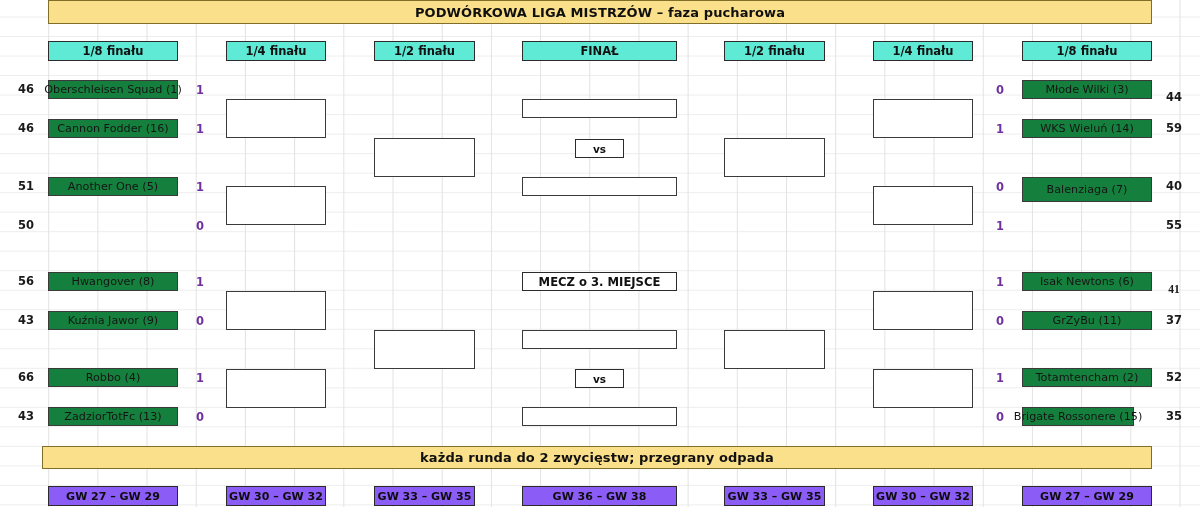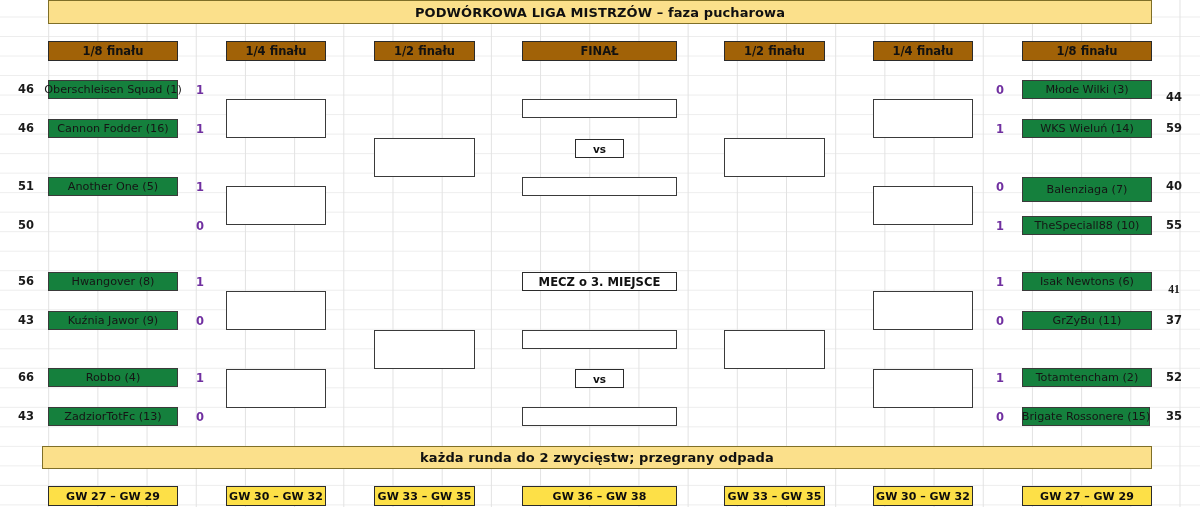--- a/index.html
+++ b/index.html
@@ -35,21 +35,21 @@
     display: flex;
     align-items: center;
     justify-content: center;
     font-weight: bold;
     font-size: 13px;
     color: #101010;
     letter-spacing: 0.1px;
   }
   .round-hdr {
     position: absolute;
-    background: #a16207;
+    background: #5eead4;
     border: 1.6px solid #2b2b2b;
     box-sizing: border-box;
     display: flex;
     align-items: center;
     justify-content: center;
     font-size: 11.5px;
     font-weight: bold;
     color: #111111;
   }
   .team-box {
@@ -107,21 +107,21 @@
     position: absolute;
     display: flex;
     align-items: center;
     justify-content: center;
     font-size: 11.5px;
     font-weight: bold;
     color: #1a1a1a;
   }
   .gw {
     position: absolute;
-    background: #fde047;
+    background: #8b5cf6;
     border: 1.6px solid #2b2b2b;
     box-sizing: border-box;
     display: flex;
     align-items: center;
     justify-content: center;
     font-size: 11px;
     font-weight: bold;
     color: #0d0d0d;
   }
 </style>
@@ -261,23 +261,20 @@
   <div class="team-box" style="left:1022px; top:177px; width:130px; height:25px;">
     <span>Balenziaga (7)</span>
     </div>
   <div class="pts" style="left:1156px; top:177px; width:36px; height:18px;">
     <span>40</span>
     </div>
 
   <div class="score" style="left:982px; top:216px; width:36px; height:19px;">
     <span>1</span>
     </div>
-  <div class="team-box" style="left:1022px; top:216px; width:130px; height:19px;">
-    <span>TheSpeciall88 (10)</span>
-    </div>
   <div class="pts" style="left:1156px; top:216px; width:36px; height:18px;">
     <span>55</span>
     </div>
 
   <div class="score" style="left:982px; top:272px; width:36px; height:19px;">
     <span>1</span>
     </div>
   <div class="team-box" style="left:1022px; top:272px; width:130px; height:19px;">
     <span>Isak Newtons (6)</span>
     </div>
@@ -301,21 +298,21 @@
   <div class="team-box" style="left:1022px; top:368px; width:130px; height:19px;">
     <span>Totamtencham (2)</span>
     </div>
   <div class="pts" style="left:1156px; top:368px; width:36px; height:18px;">
     <span>52</span>
     </div>
 
   <div class="score" style="left:982px; top:407px; width:36px; height:19px;">
     <span>0</span>
     </div>
-  <div class="team-box" style="left:1022px; top:407px; width:128px; height:19px;">
+  <div class="team-box" style="left:1022px; top:407px; width:112px; height:19px;">
     <span>Brigate Rossonere (15)</span>
     </div>
   <div class="pts" style="left:1156px; top:407px; width:36px; height:18px;">
     <span>35</span>
     </div>
 
   <div class="empty-box" style="left:226px; top:99px; width:100px; height:39px;"></div>
   <div class="empty-box" style="left:226px; top:186px; width:100px; height:39px;"></div>
   <div class="empty-box" style="left:226px; top:291px; width:100px; height:39px;"></div>
   <div class="empty-box" style="left:226px; top:369px; width:100px; height:39px;"></div>

